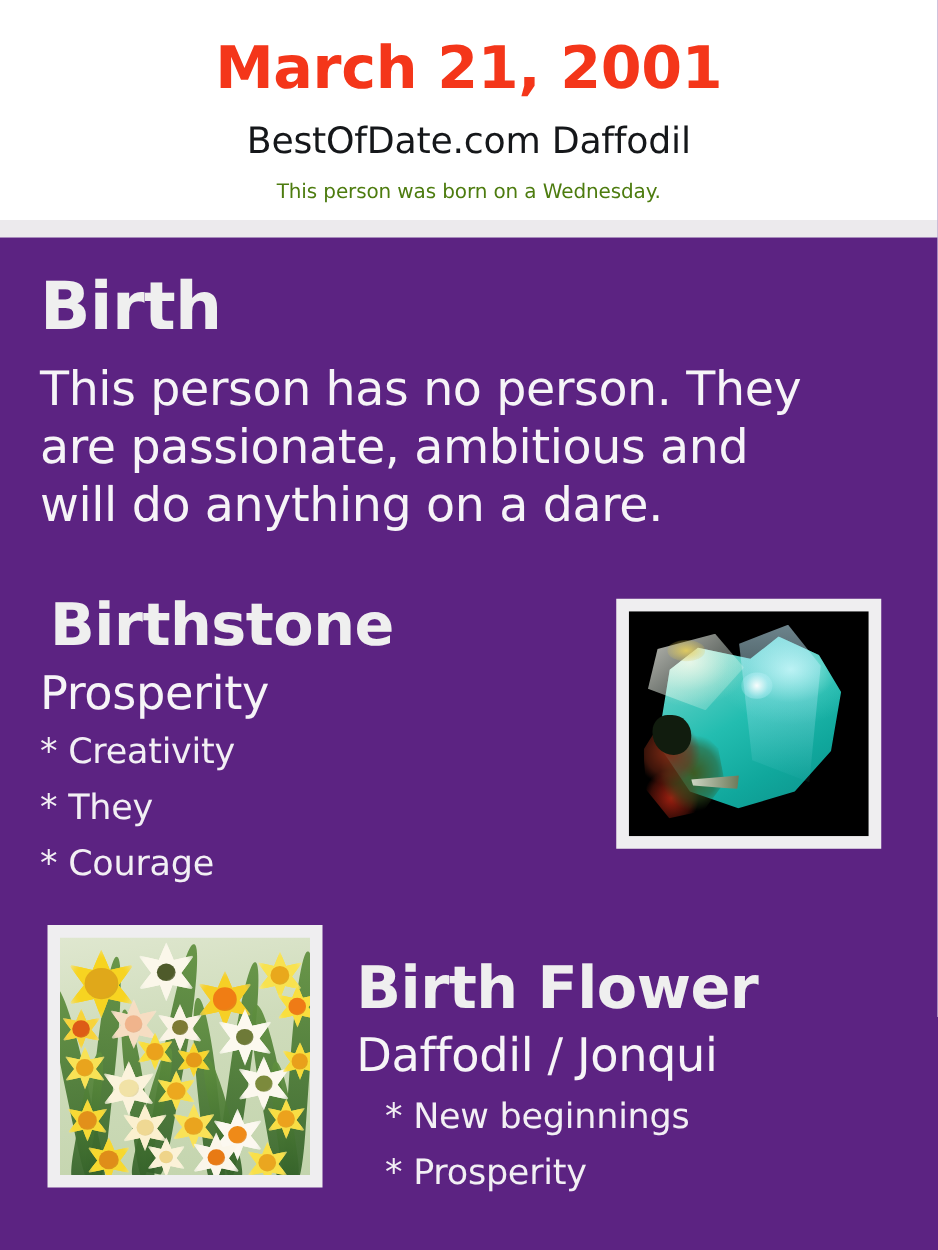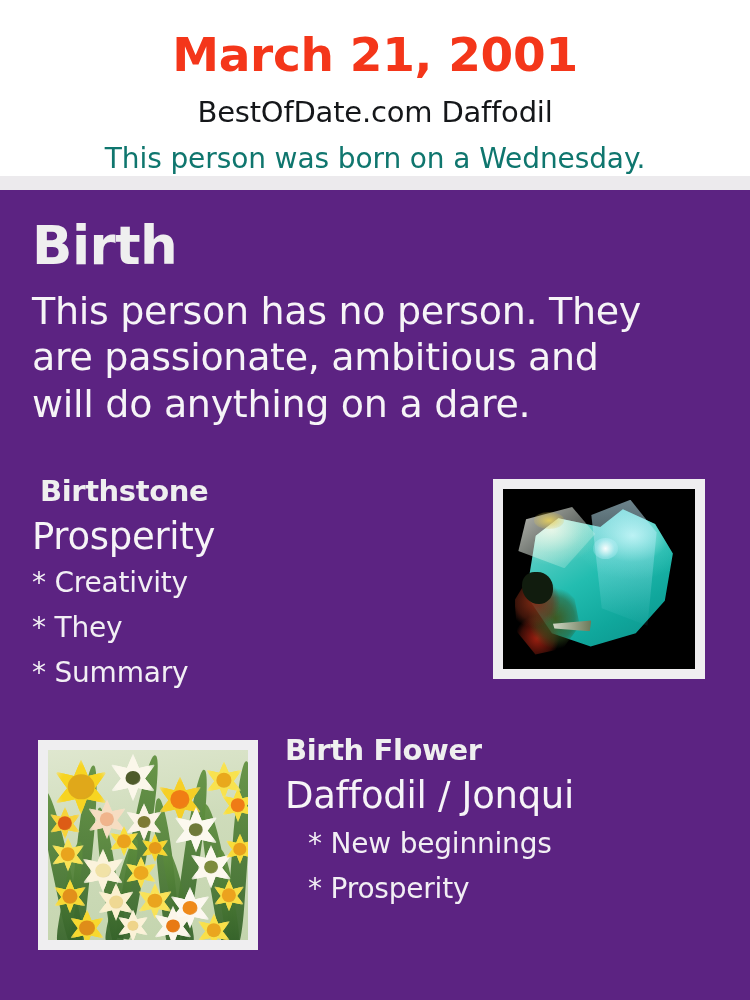--- a/index.html
+++ b/index.html
@@ -45,23 +45,23 @@
   .header-site {
     font-size: 29px;
     font-weight: 400;
     color: #15171a;
     line-height: 1;
     padding-top: 20px;
     letter-spacing: -0.2px;
   }
 
   .header-born {
-    font-size: 28px;
+    font-size: 16px;
     font-weight: 400;
-    color: #0f766e;
+    color: #4d7c0f;
     line-height: 1;
     padding-top: 18px;
     letter-spacing: -0.1px;
   }
 
   .divider-strip {
     position: absolute;
     left: 0;
     top: 176px;
     width: 750px;
@@ -107,21 +107,21 @@
 
   
   .birthstone {
     position: absolute;
     left: 32px;
     top: 287px;
     width: 430px;
   }
 
   .section-title {
-    font-size: 29px;
+    font-size: 47px;
     font-weight: 700;
     color: #efefef;
     line-height: 1;
     letter-spacing: -0.4px;
   }
 
   .birthstone .section-title { padding-left: 8px; }
 
   .section-sub {
     font-size: 37px;
@@ -288,21 +288,21 @@
     left: 50%;
     top: 50%;
     transform: translate(-50%, -50%);
     border-radius: 50%;
   }
 
   
   .birthflower {
     position: absolute;
     left: 283px;
-    top: 546px;
+    top: 577px;
     width: 430px;
   }
 
   .birthflower .section-title { padding-left: 2px; }
   .birthflower .section-sub { padding-left: 2px; }
   .birthflower .trait-list { padding-left: 8px; padding-top: 16px; margin-left: 17px; }
 </style>
 </head>
 <body>
 
@@ -322,21 +322,21 @@
       <div class="zodiac-name">Birth</div>
       <div class="zodiac-desc">This person has no person. They are passionate, ambitious and will do anything on a dare.</div>
     </div>
 
     <div class="birthstone">
       <div class="section-title">Birthstone</div>
       <div class="section-sub">Prosperity</div>
       <ul class="trait-list">
         <li class="trait-item">* Creativity</li>
         <li class="trait-item">* They</li>
-        <li class="trait-item">* Summary</li>
+        <li class="trait-item">* Courage</li>
       </ul>
     </div>
 
     <div class="photo-frame gem-frame">
       <div class="photo-inner">
         <div class="gem-canvas">
           <div class="gem-body"></div>
           <div class="gem-facet-a"></div>
           <div class="gem-facet-b"></div>
           <div class="gem-yellow"></div>

